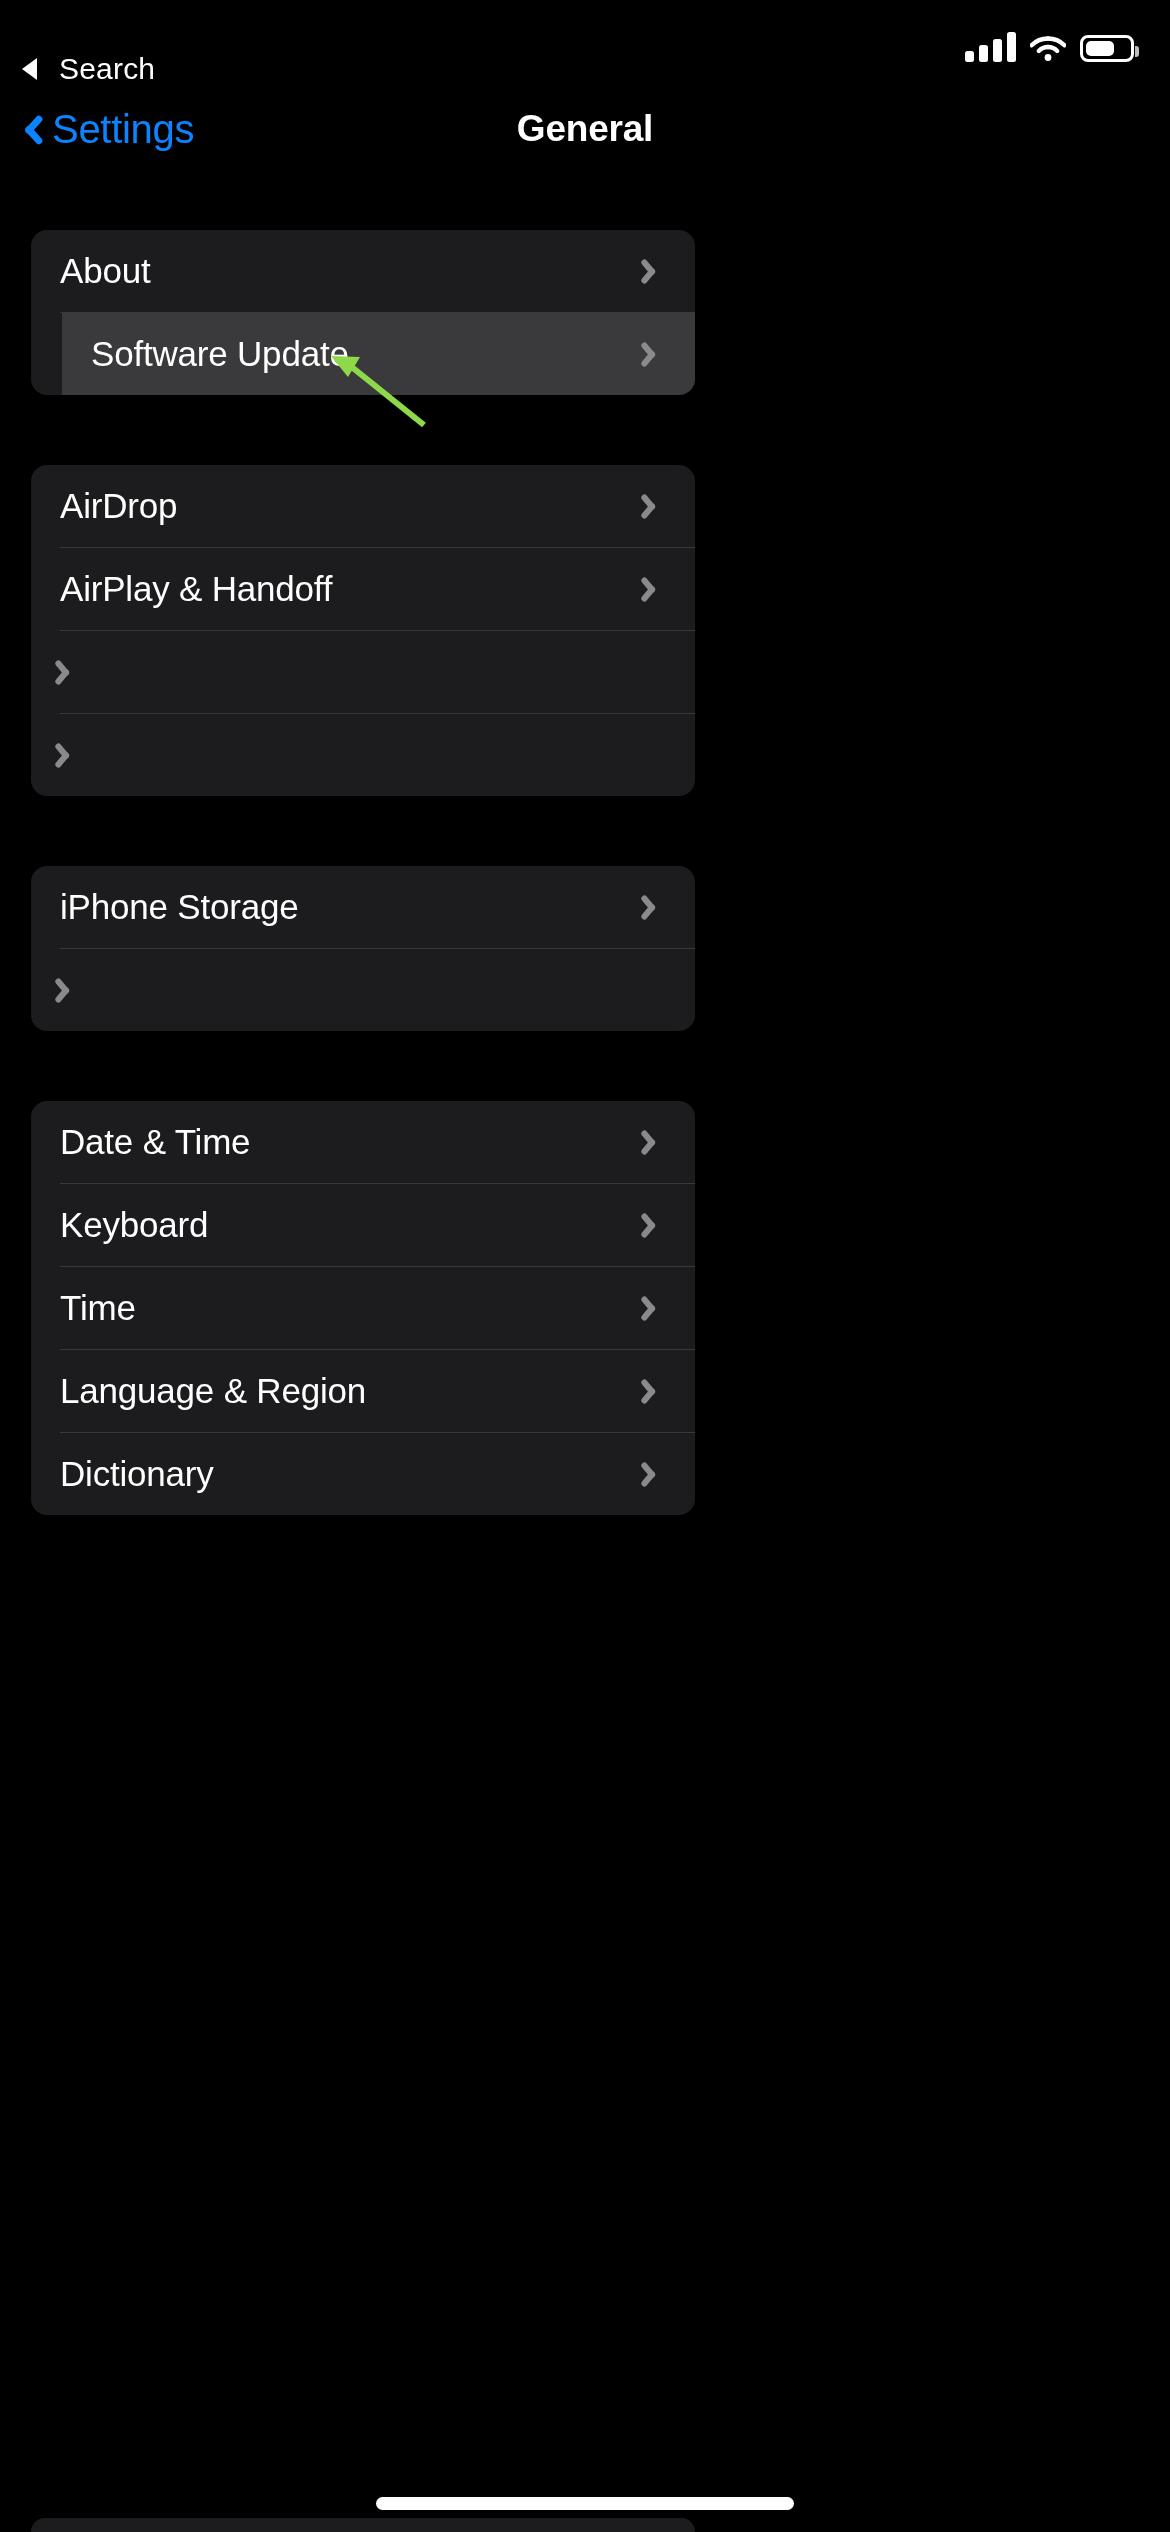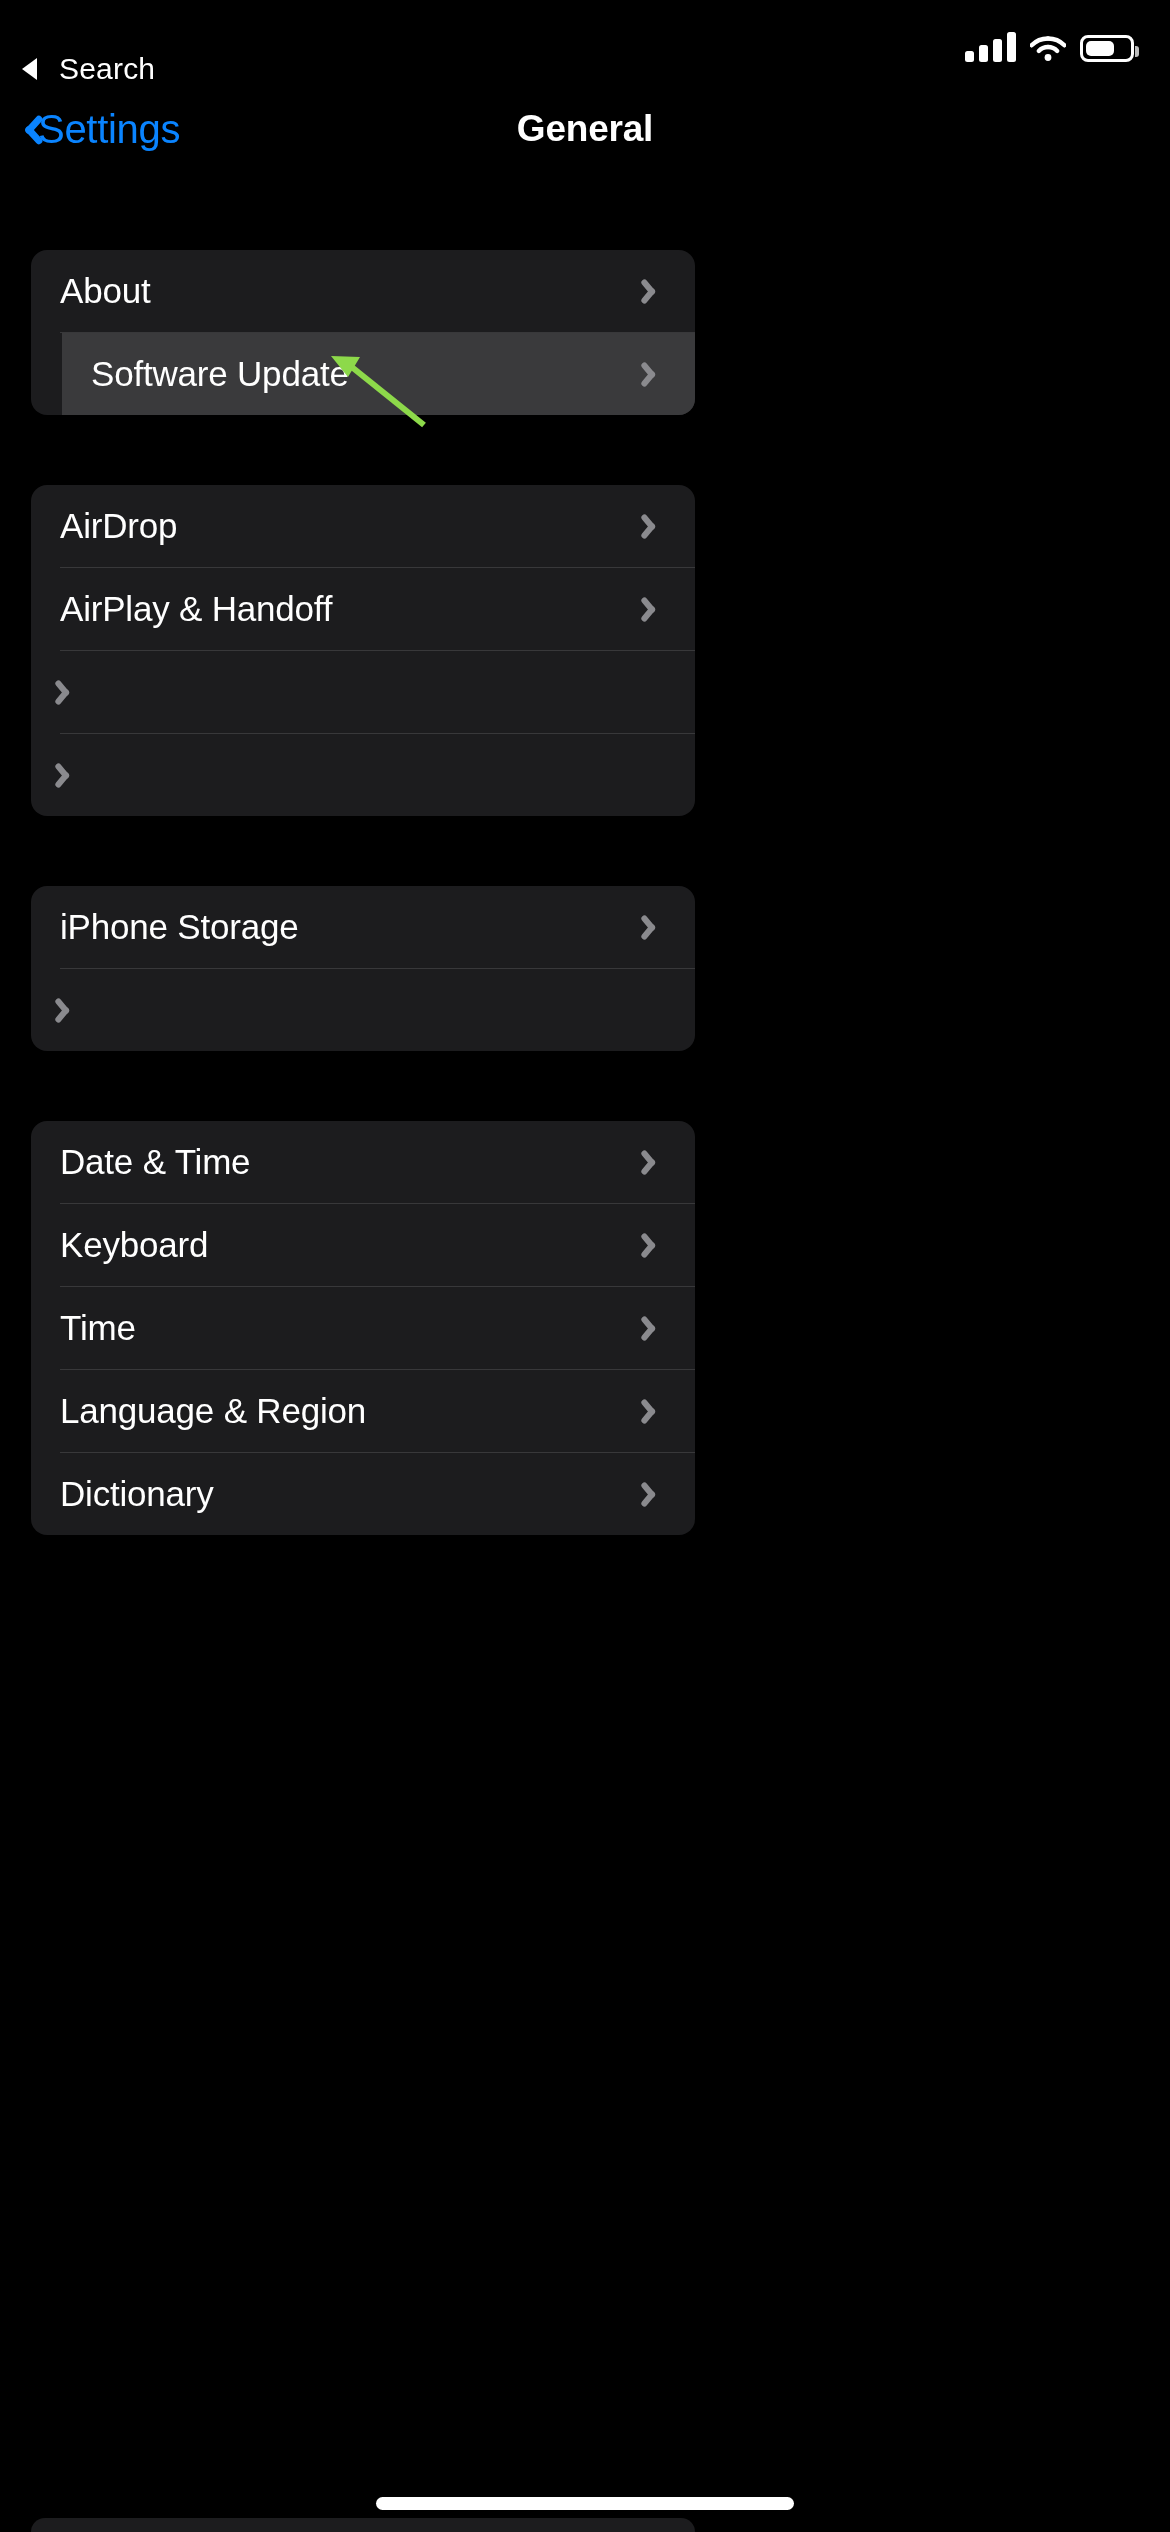--- a/index.html
+++ b/index.html
@@ -45,40 +45,40 @@
   .tri-left {
     width:0; height:0;
     border-top:11px solid transparent; border-bottom:11px solid transparent;
     border-right:15px solid #fff;
   }
 
   
   .navbar { position:absolute; left:0; top:96px; width:1170px; height:66px; }
   .nav-back {
     position:absolute; left:18px; top:0; height:66px;
-    display:flex; align-items:center; 
+    display:flex; align-items:center; gap:14px;
     color:#0A84FF; font-size:40px; letter-spacing:-.3px;
   }
   .chev-left {
     width:20px; height:36px; position:relative; flex:0 0 auto;
   }
   .chev-left:before, .chev-left:after {
     content:""; position:absolute; left:5px; width:7px; height:22px;
     background:#0A84FF; border-radius:4px;
   }
   .chev-left:before { top:0px;  transform:rotate(42deg);  transform-origin:bottom center; }
   .chev-left:after  { top:16px; transform:rotate(-42deg); transform-origin:top center; }
   .nav-title {
     position:absolute; left:0; top:0; width:1170px; height:66px;
     display:flex; align-items:center; justify-content:center;
     color:#fff; font-size:37px; font-weight:bold; letter-spacing:-.2px;
   }
 
   
-  .list { position:absolute; left:31px; top:250px; width:664px; }
+  .list { position:absolute; left:31px; top:230px; width:664px; }
   .card {
     background:#1C1C1E; border-radius:16px; overflow:hidden;
     margin-bottom:70px;
   }
   .row {
     position:relative; height:82px;
     display:flex; align-items:center;
     padding:0 28px 0 29px;
   }
   .row.highlight { background:#3A3A3C;margin-left:31px; }

